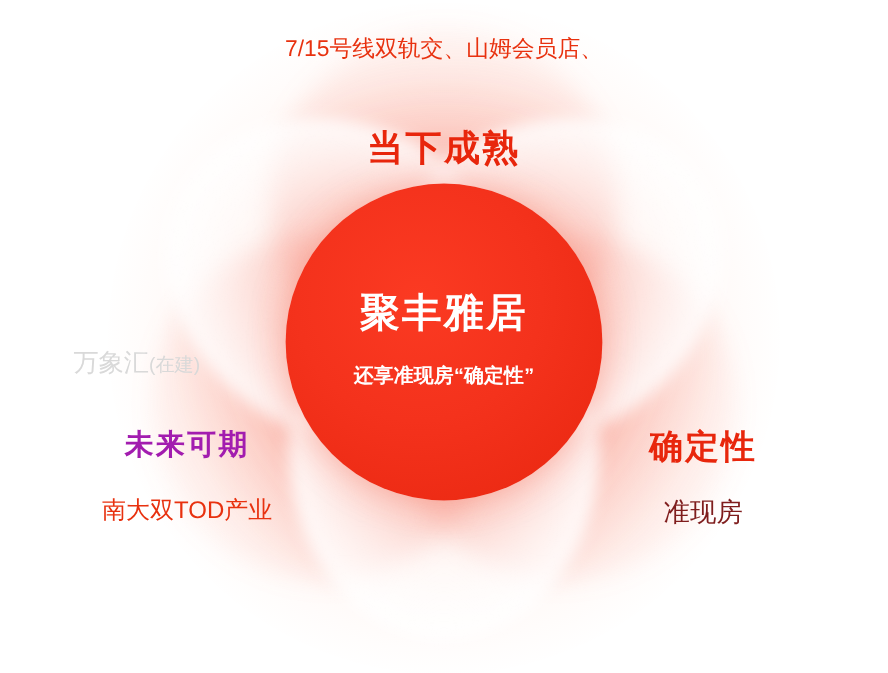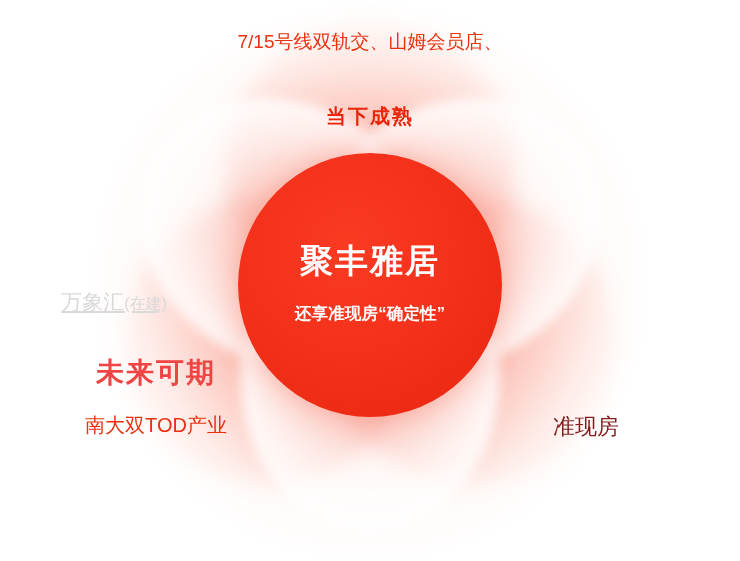--- a/index.html
+++ b/index.html
@@ -133,49 +133,48 @@
     left: 0; right: 0;
     top: 28px;
     font-size: 19px;
     line-height: 1.45;
     color: #e8310f;
     font-weight: normal;
   }
   .top-head {
     left: 0; right: 0;
     top: 103px;
-    font-size: 20px;
+    font-size: 30px;
     font-weight: bold;
     color: #e8260c;
     letter-spacing: 2px;
   }
 
   .left-head {
     left: 36px;
     top: 354px;
     width: 240px;
-    font-size: 28px;
-    font-weight: bold;
-    color: #ef4444;
+    font-size: 24px;
+    font-weight: bold;
+    color: #a21caf;
     letter-spacing: 2px;
   }
   .left-sub {
     left: 36px;
     top: 412px;
     width: 240px;
     font-size: 20px;
     color: #e8310f;
   }
   .left-faint {
     left: 14px;
     top: 288px;
     width: 200px;
     font-size: 21px;
     color: #d9d9d9;
-    text-decoration: underline;
   }
   .left-faint .small {
     font-size: 16px;
   }
 
   .right-head {
     left: 466px;
     top: 354px;
     width: 240px;
     font-size: 28px;
@@ -214,20 +213,21 @@
     <div>7/15号线双轨交、山姆会员店、</div>
   </div>
   <div class="lbl top-head">当下成熟</div>
 
   <div class="lbl left-faint">
     <span>万象汇</span><span class="small">(在建)</span>
   </div>
   <div class="lbl left-head">未来可期</div>
   <div class="lbl left-sub">南大双TOD产业</div>
 
+  <div class="lbl right-head">确定性</div>
   <div class="lbl right-sub">准现房</div>
 
   <div class="center-circle">
     <div class="center-title">聚丰雅居</div>
     <div class="center-lines">
       <div>还享准现房“确定性”</div>
     </div>
   </div>
 
 </div>

